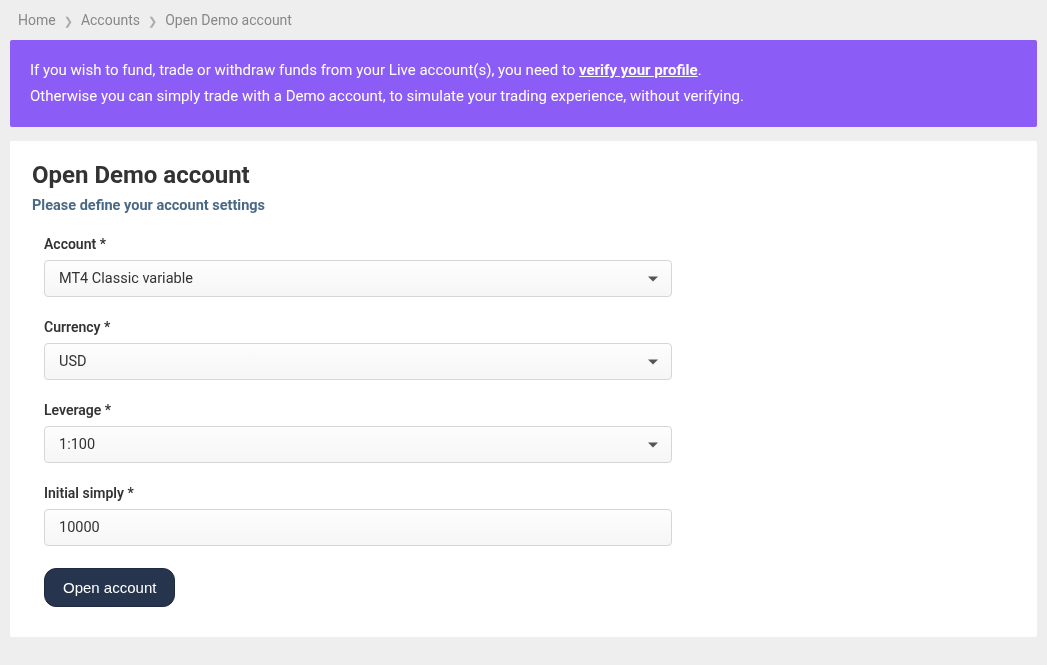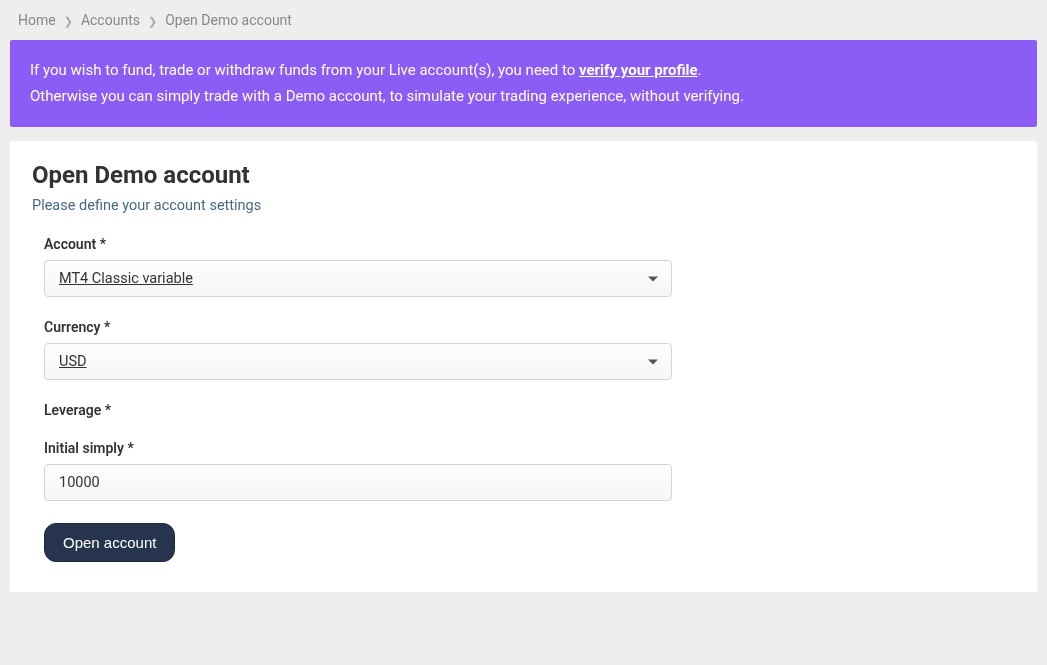--- a/index.html
+++ b/index.html
@@ -53,20 +53,21 @@
     .card h1 {
       font-size: 24px;
       font-weight: 700;
       color: #333;
       margin-bottom: 8px;
     }
     .subtext {
       color: #4a6985;
       font-size: 14.5px;
       margin-bottom: 22px;
+      font-weight: bold;
     }
     .form-group {
       margin-bottom: 22px;
       max-width: 640px;
       padding-left: 12px;
     }
     .form-label {
       display: block;
       font-weight: 600;
       font-size: 14px;
@@ -80,21 +81,20 @@
       width: 100%;
       border: 1px solid #d6d6d6;
       background: linear-gradient(#fdfdfd, #f6f6f6);
       border-radius: 4px;
       padding: 9px 34px 9px 14px;
       font-size: 14.5px;
       color: #333;
       cursor: pointer;
       display: flex;
       justify-content: space-between;
-      text-decoration: underline;
     }
     .caret {
       position: absolute;
       right: 14px;
       top: 50%;
       transform: translateY(-50%);
       width: 0; height: 0;
       border-left: 5px solid transparent;
       border-right: 5px solid transparent;
       border-top: 5px solid #555;
@@ -160,20 +160,26 @@
       <div class="select-wrap">
         <div class="select-control" tabindex="0">
           <span>USD</span>
         </div>
         <span class="caret"></span>
       </div>
     </div>
 
     <div class="form-group">
       <label class="form-label">Leverage *</label>
+      <div class="select-wrap">
+        <div class="select-control" tabindex="0">
+          <span>1:100</span>
+        </div>
+        <span class="caret"></span>
+      </div>
     </div>
 
     <div class="form-group">
       <label class="form-label">Initial simply *</label>
       <div class="input-wrap">
         <input type="text" class="text-input" value="10000" style="">
       </div>
     </div>
 
     <button class="btn-primary">Open account</button>

